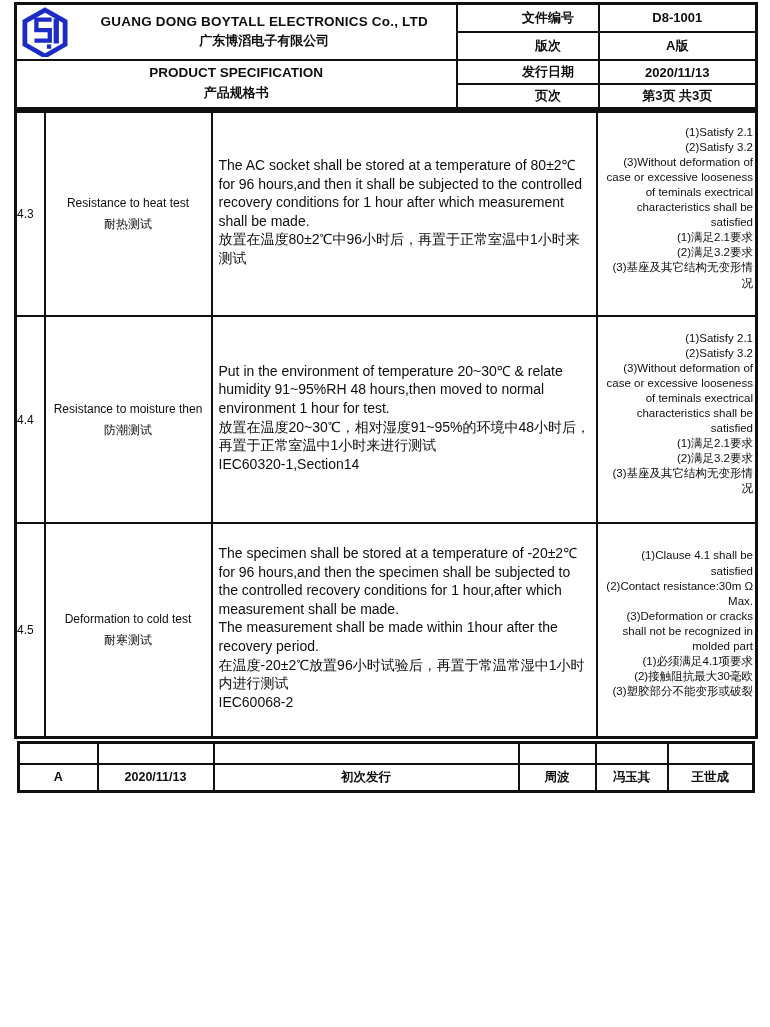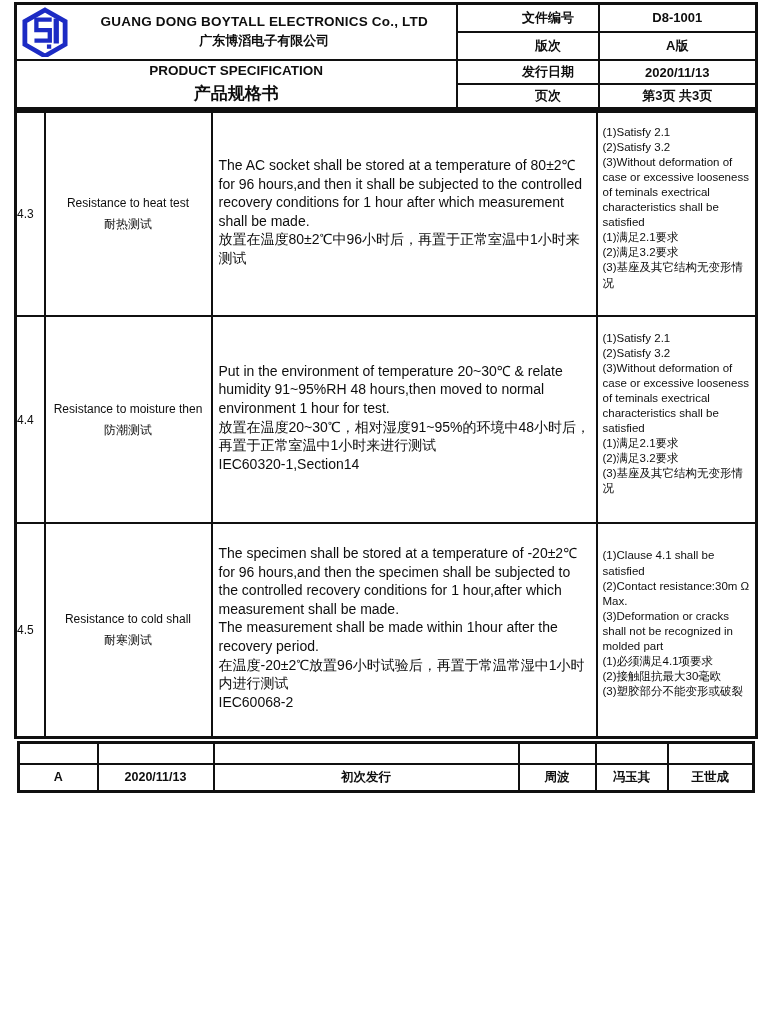--- a/index.html
+++ b/index.html
@@ -18,32 +18,32 @@
   
   .header-table { border: 3px solid #101010; height: 96px; }
   .header-table td { vertical-align: middle; text-align: center; }
   .company-cell { padding: 2px 4px; }
   .company-inner { display: flex; align-items: center; gap: 8px; }
   .logo-wrap { flex: 0 0 48px; display: flex; align-items: center; justify-content: center; }
   .company-text { flex: 1 1 auto; text-align: center; }
   .company-en { font-size: 13.5px; font-weight: bold; letter-spacing: .2px; }
   .company-zh { font-size: 13px; font-weight: bold; margin-top: 3px; }
   .doc-title-en { font-size: 13.5px; font-weight: bold; }
-  .doc-title-zh { font-size: 17px; font-weight: bold; margin-top: 4px; }
+  .doc-title-zh { font-size: 13px; font-weight: bold; margin-top: 4px; }
   .hfield-label { font-size: 13px; font-weight: bold; padding-left: 41px; }
   .hfield-value { font-size: 13px; font-weight: bold; }
 
   
   .spec-table { border: 3px solid #101010; }
   .spec-table td { vertical-align: middle; }
   .c-id    { text-align: left; font-size: 12px; }
   .c-name  { text-align: center; font-size: 12px; line-height: 1.55; padding: 0 4px; }
   .c-name .zh { margin-top: 2px; }
   .c-desc  { font-size: 14px; line-height: 1.33; padding: 4px 3px 8px 6px; white-space: pre-line; text-align: left; }
-  .c-res   { font-size: 11.5px; line-height: 1.31; padding: 4px 2px 16px 5px; white-space: pre-line; text-align: left; }
+  .c-res   { font-size: 11.5px; line-height: 1.31; padding: 4px 2px 16px 5px; white-space: pre-line; text-align: right; }
 
   
   .note-box {
     border: 3px solid #101010; border-top-width: 2px;
     height: 158px; width: 741px;
     padding: 4px 6px;
     font-size: 13px; font-weight: bold;
   }
 
   
@@ -139,21 +139,21 @@
       <td class="c-res">(1)Satisfy 2.1
 (2)Satisfy 3.2
 (3)Without deformation of case or excessive looseness of teminals exectrical characteristics shall be satisfied
 (1)满足2.1要求
 (2)满足3.2要求
 (3)基座及其它结构无变形情况</td>
     </tr>
     <tr style="height:214px">
       <td class="c-id">4.5</td>
       <td class="c-name">
-        <div>Resistance to cold shall</div>
+        <div>Deformation to cold test</div>
         <div class="zh">耐寒测试</div>
       </td>
       <td class="c-desc">The specimen shall be stored at a temperature of -20±2℃ for 96 hours,and then the specimen shall be subjected to the controlled recovery conditions for 1 hour,after which measurement shall be made.
 The measurement shall be made within 1hour after the recovery period.
 在温度-20±2℃放置96小时试验后，再置于常温常湿中1小时内进行测试
 IEC60068-2</td>
       <td class="c-res">(1)Clause 4.1 shall be satisfied
 (2)Contact resistance:30m Ω Max.
 (3)Deformation or cracks shall not be recognized in molded part
 (1)必须满足4.1项要求

